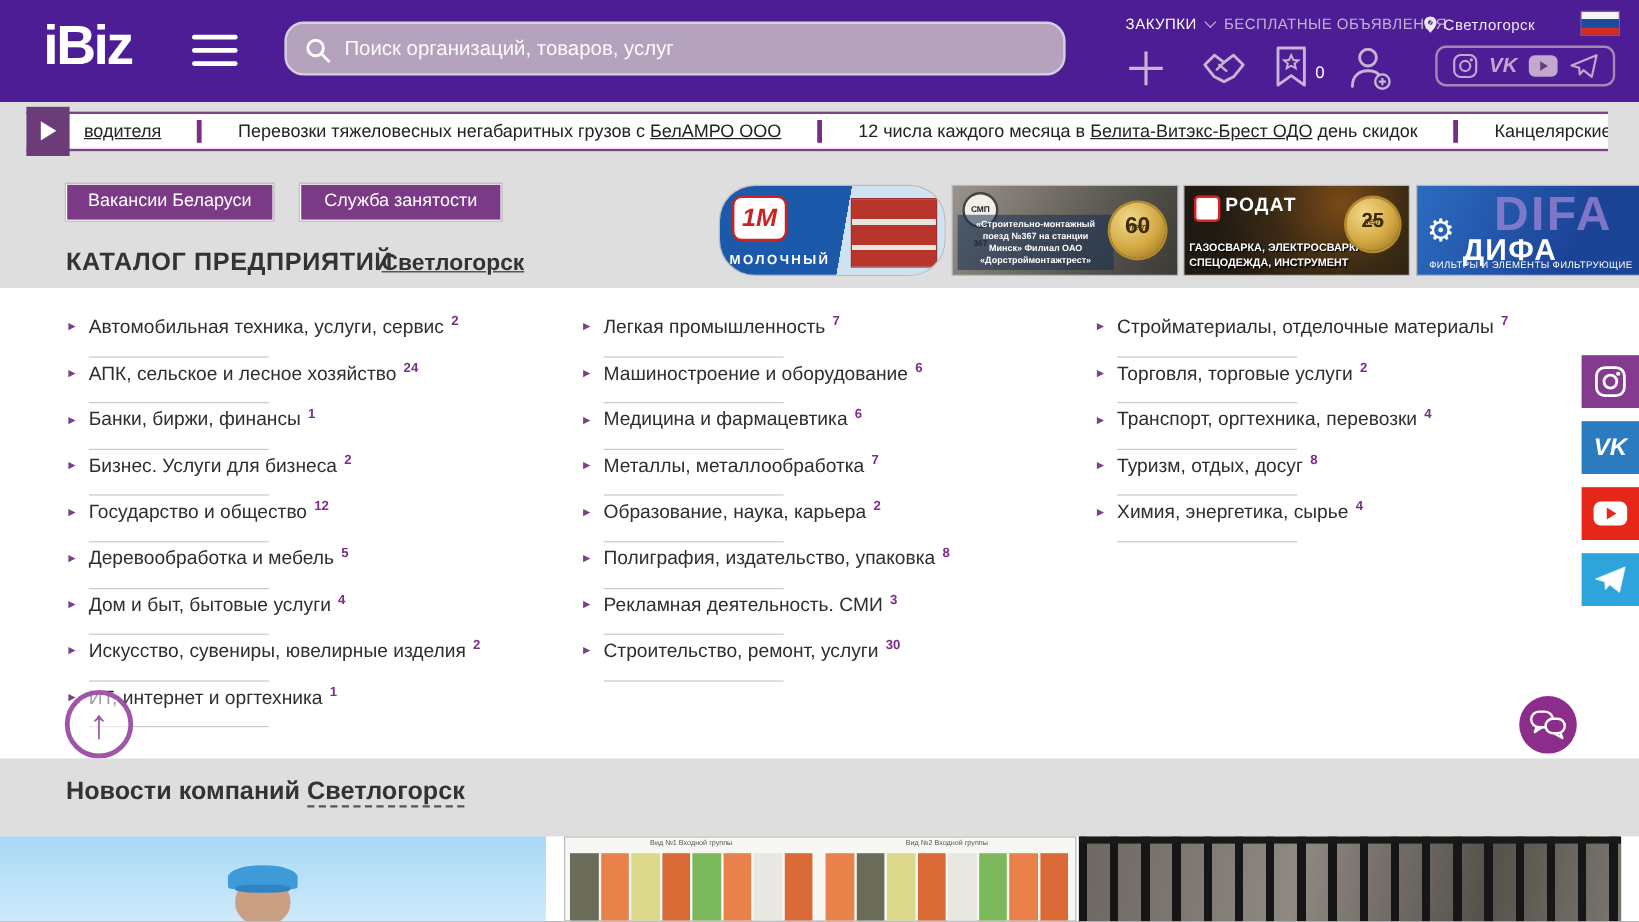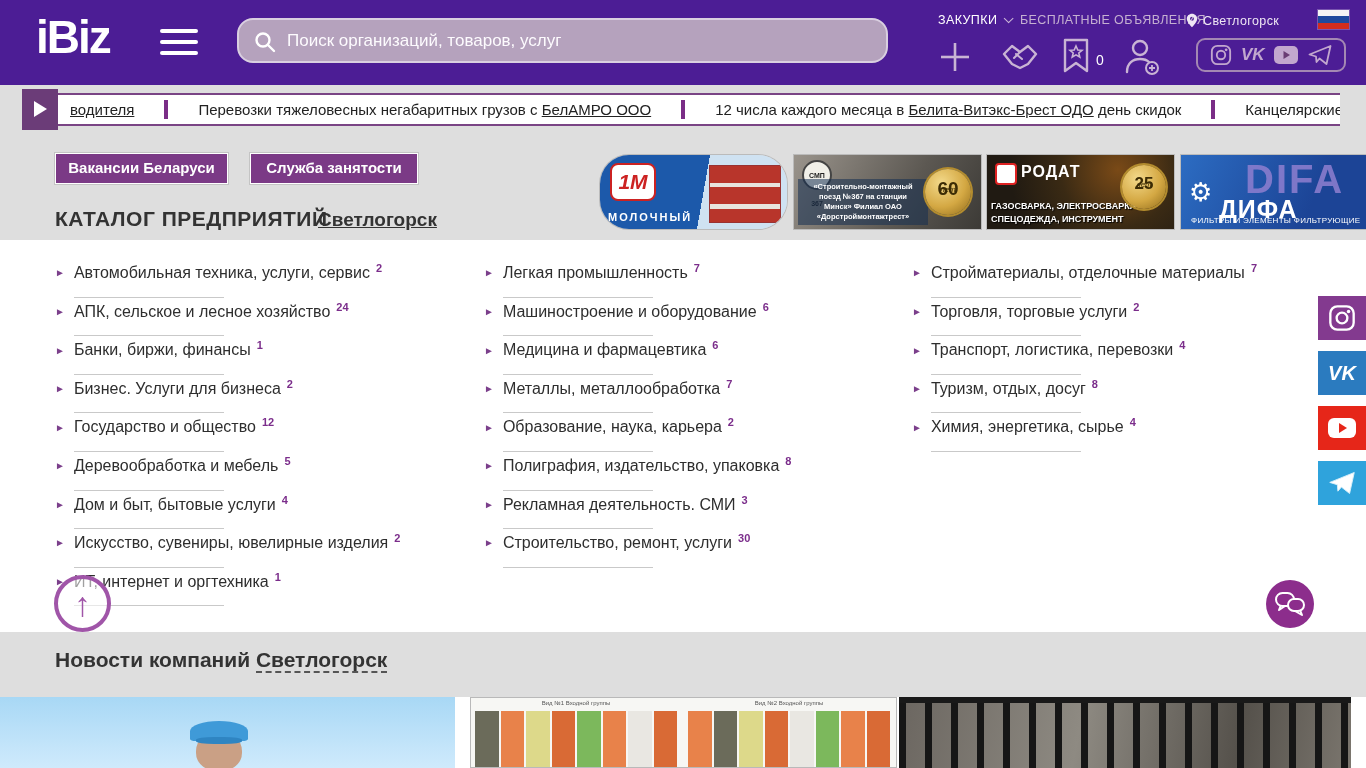--- a/index.html
+++ b/index.html
@@ -35,21 +35,21 @@
   .band-top { position:absolute; left:0; top:85px; width:1366px; height:155px; background:#dedede; }
 
   
   .ticker { position:absolute; left:22px; top:8px; right:26px; height:33px; background:#fff; border-top:2px solid #7a4485; border-bottom:2px solid #7a4485; overflow:hidden; display:flex; align-items:center; gap:30px; padding-left:48px; white-space:nowrap; font-size:15px; color:#222; }
   .tick a { color:#222; cursor:pointer; }
   .tick-sep { flex:none; width:4px; height:19px; background:#7a2d86; }
   .play-block { position:absolute; left:22px; top:4px; width:36px; height:41px; background:#6b3c78; cursor:pointer; }
   .play-block i { position:absolute; left:12px; top:12px; width:0; height:0; border-left:13px solid #fff; border-top:8px solid transparent; border-bottom:8px solid transparent; }
 
   
-  .pbtn { position:absolute; top:68px; height:31px; background:#7b3a86; color:#fff; border:1px solid #fff; box-shadow:0 0 0 1px #c4c4c4; font-size:15px; font-family:"Liberation Sans", sans-serif; cursor:pointer; text-align:center; line-height:28px;font-weight:bold; }
+  .pbtn { position:absolute; top:68px; height:31px; background:#7b3a86; color:#fff; border:1px solid #fff; box-shadow:0 0 0 1px #c4c4c4; font-size:15px; font-family:"Liberation Sans", sans-serif; cursor:pointer; text-align:center; line-height:28px; }
   .pbtn1 { left:55px; width:173px; }
   .pbtn2 { left:250px; width:168px; }
 
   
   .cat-title { position:absolute; left:55px; top:122px; font-size:21px; font-weight:bold; color:#333; letter-spacing:0.5px; }
   .cat-city { position:absolute; left:318px; top:124px; font-size:19px; font-weight:bold; color:#333; text-decoration:underline; cursor:pointer; }
 
   
   .banner { position:absolute; top:70px; width:187px; height:74px; overflow:hidden; cursor:pointer; box-shadow:0 0 0 1px #bbb; }
   .bn1 { left:600px; background:linear-gradient(100deg,#1c59aa 55%, #cfe2f2 55%);border-radius:29px; }
@@ -261,21 +261,21 @@
       <div class="cat-row"><span class="blt">►</span><span class="lbl">Медицина и фармацевтика</span><sup class="cnt">6</sup><i class="dvd"></i></div>
       <div class="cat-row"><span class="blt">►</span><span class="lbl">Металлы, металлообработка</span><sup class="cnt">7</sup><i class="dvd"></i></div>
       <div class="cat-row"><span class="blt">►</span><span class="lbl">Образование, наука, карьера</span><sup class="cnt">2</sup><i class="dvd"></i></div>
       <div class="cat-row"><span class="blt">►</span><span class="lbl">Полиграфия, издательство, упаковка</span><sup class="cnt">8</sup><i class="dvd"></i></div>
       <div class="cat-row"><span class="blt">►</span><span class="lbl">Рекламная деятельность. СМИ</span><sup class="cnt">3</sup><i class="dvd"></i></div>
       <div class="cat-row"><span class="blt">►</span><span class="lbl">Строительство, ремонт, услуги</span><sup class="cnt">30</sup><i class="dvd"></i></div>
     </div>
     <div class="col col3">
       <div class="cat-row"><span class="blt">►</span><span class="lbl">Стройматериалы, отделочные материалы</span><sup class="cnt">7</sup><i class="dvd"></i></div>
       <div class="cat-row"><span class="blt">►</span><span class="lbl">Торговля, торговые услуги</span><sup class="cnt">2</sup><i class="dvd"></i></div>
-      <div class="cat-row"><span class="blt">►</span><span class="lbl">Транспорт, логистика, перевозки</span><sup class="cnt">4</sup><i class="dvd"></i></div>
+      <div class="cat-row"><span class="blt">►</span><span class="lbl">Транспорт, оргтехника, перевозки</span><sup class="cnt">4</sup><i class="dvd"></i></div>
       <div class="cat-row"><span class="blt">►</span><span class="lbl">Туризм, отдых, досуг</span><sup class="cnt">8</sup><i class="dvd"></i></div>
       <div class="cat-row"><span class="blt">►</span><span class="lbl">Химия, энергетика, сырье</span><sup class="cnt">4</sup><i class="dvd"></i></div>
     </div>
 
     <div class="totop"><span>↑</span></div>
   </div>
 
   <div class="rail">
     <div class="rbtn r-ig">
       <svg width="28" height="28" viewBox="0 0 24 24">

